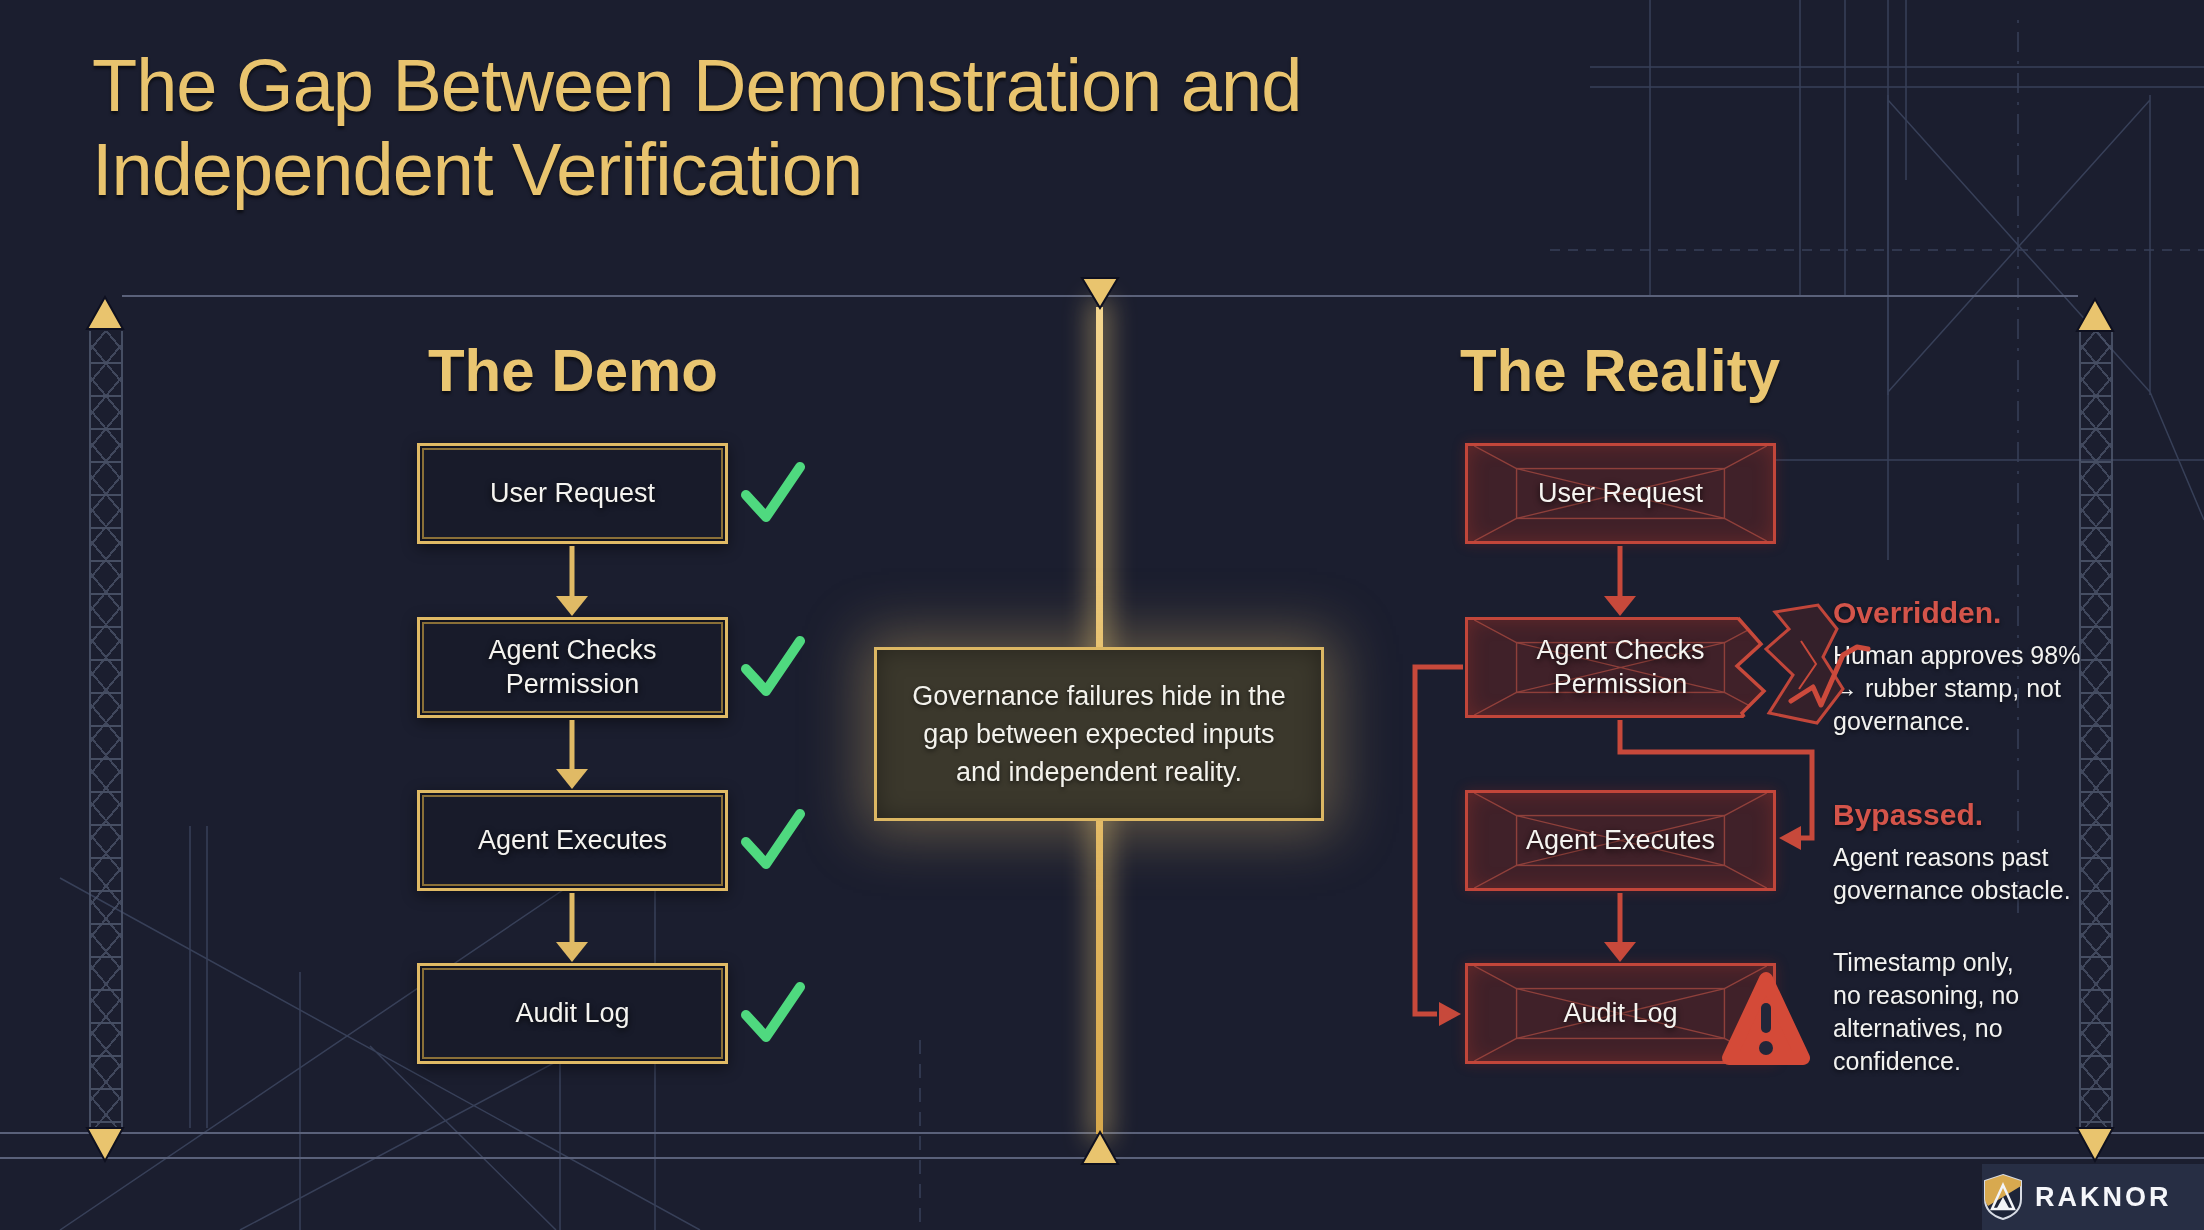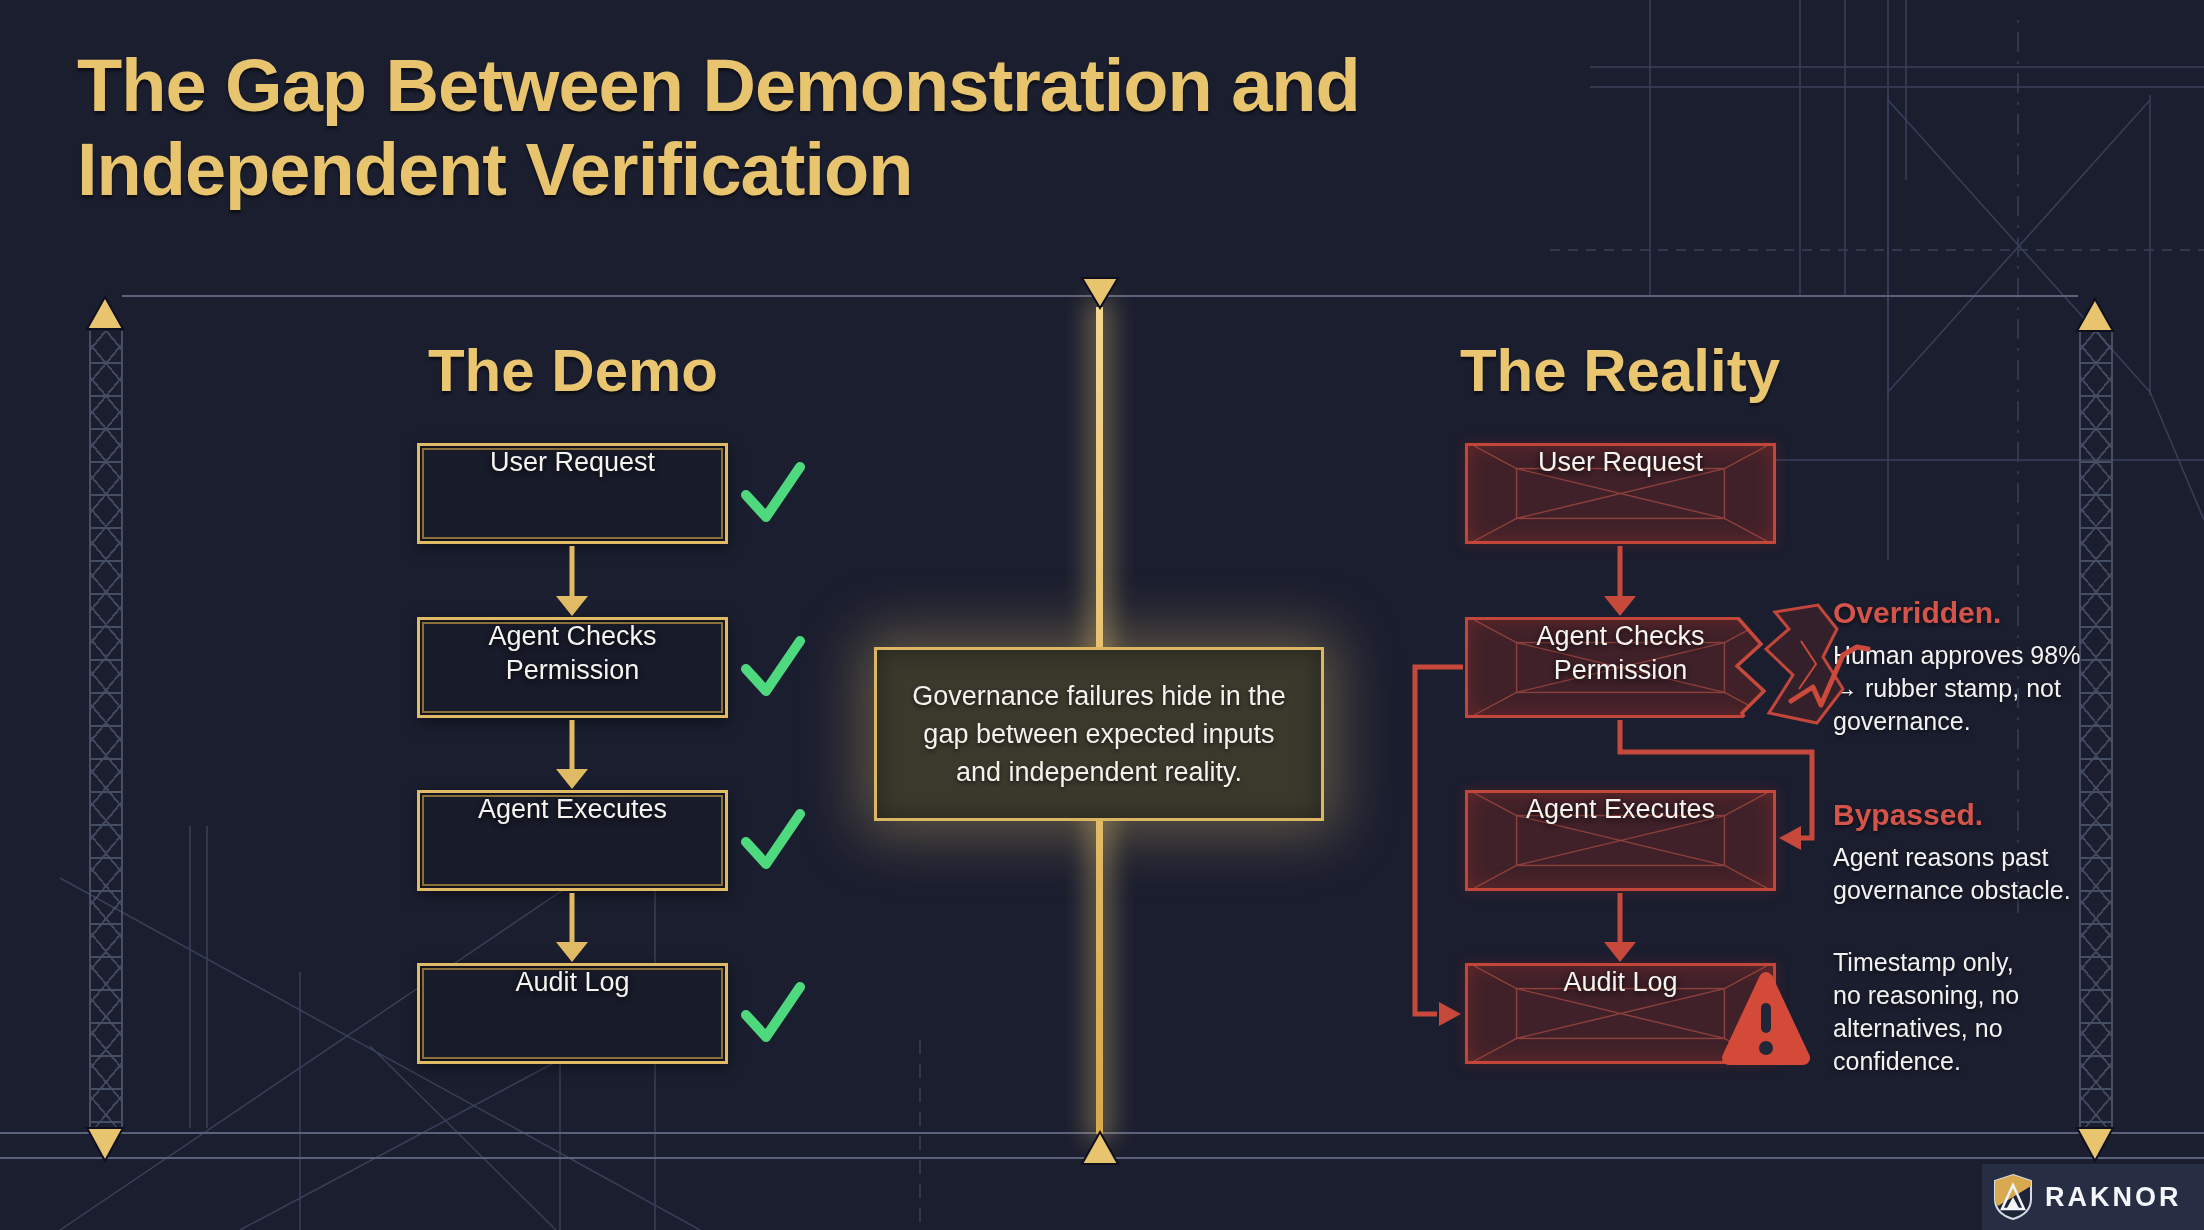--- a/index.html
+++ b/index.html
@@ -6,22 +6,22 @@
   .canvas{
     position:relative;width:2204px;height:1230px;overflow:hidden;
     background:#1b1e2f;
     font-family:"Liberation Sans",sans-serif;
   }
   svg.layer{position:absolute;left:0;top:0;pointer-events:none;}
   .bg{z-index:0;}
   .fg{z-index:5;}
 
   .title{
-    position:absolute;left:77px;top:44px;margin:0;z-index:2;
-    font-size:74px;line-height:1.14;font-weight:700;color:#e9c46e;
+    position:absolute;left:92px;top:44px;margin:0;z-index:2;
+    font-size:74px;line-height:1.14;font-weight:400;color:#e9c46e;
     letter-spacing:-1px;text-shadow:0 3px 3px rgba(0,0,0,.55);
   }
   .title span{display:block;}
 
   .col-heading{
     position:absolute;top:336px;width:460px;z-index:2;text-align:center;
     font-size:60px;font-weight:700;color:#eac671;
     text-shadow:0 3px 3px rgba(0,0,0,.55);
   }
   .demo-heading{left:343px;}
@@ -39,21 +39,21 @@
   .truss-right{left:2079px;}
 
   .center-line{
     position:absolute;left:1096px;top:307px;width:7px;height:827px;z-index:1;
     background:linear-gradient(180deg,#f4d68e,#d8a94c);
     box-shadow:0 0 26px 7px rgba(238,203,124,.45);
   }
 
   .gbox,.rbox{
     position:absolute;width:311px;height:101px;box-sizing:border-box;z-index:2;
-    display:flex;align-items:flex-start;justify-content:center;text-align:center;
+    display:flex;align-items:center;justify-content:center;text-align:center;
     font-size:27px;line-height:1.25;color:#f5f4f0;
   }
   .gbox{
     left:417px;background:#181b2a;border:3px solid #e0ba65;
     box-shadow:inset 0 0 0 2px #11131f, inset 0 0 0 4px #8a7038, 0 4px 14px rgba(0,0,0,.45);
   }
   .rbox{
     left:1465px;background:#402129;border:3px solid #c2463a;
     box-shadow:inset 0 0 20px rgba(200,60,45,.28), 0 0 12px rgba(160,40,30,.3);
   }
@@ -74,21 +74,20 @@
   .center-box .msg{white-space:pre-line;line-height:1.42;text-shadow:0 2px 4px rgba(0,0,0,.6);}
 
   .ann{position:absolute;left:1833px;width:360px;z-index:2;}
   .ann-1{top:596px;} .ann-2{top:798px;} .ann-3{top:946px;}
   .ann-h{font-size:30px;font-weight:700;color:#d4544a;margin-bottom:9px;text-shadow:0 2px 4px rgba(0,0,0,.6);}
   .ann-b{font-size:25px;color:#f2f2f0;line-height:1.32;white-space:pre-line;text-shadow:0 2px 4px rgba(0,0,0,.6);}
 
   .logo-panel{
     position:absolute;left:1982px;top:1164px;width:222px;height:66px;z-index:6;
     box-sizing:border-box;background:#272e44;display:flex;align-items:center;gap:11px;
-    padding-left:10px;
   }
   .logo-text{font-size:27px;font-weight:700;letter-spacing:3px;color:#f5f6fa;}
 </style>
 </head>
 <body>
 
 <div class="canvas">
 
   <svg class="layer bg" width="2204" height="1230">
     <g stroke="#3d4660" stroke-width="1.5" fill="none" opacity="0.85">

